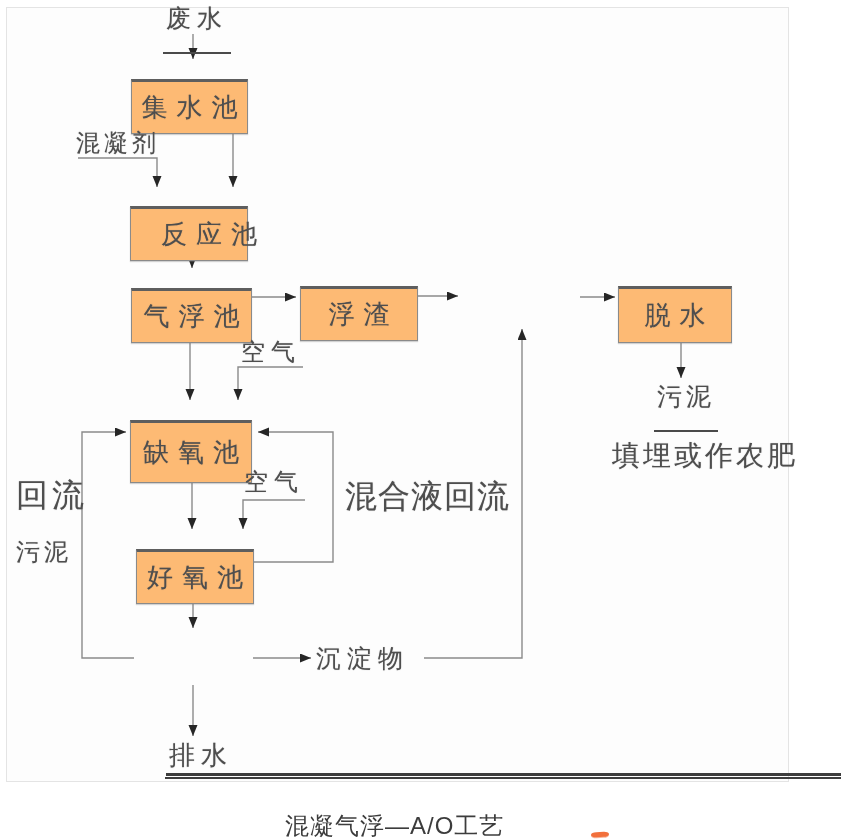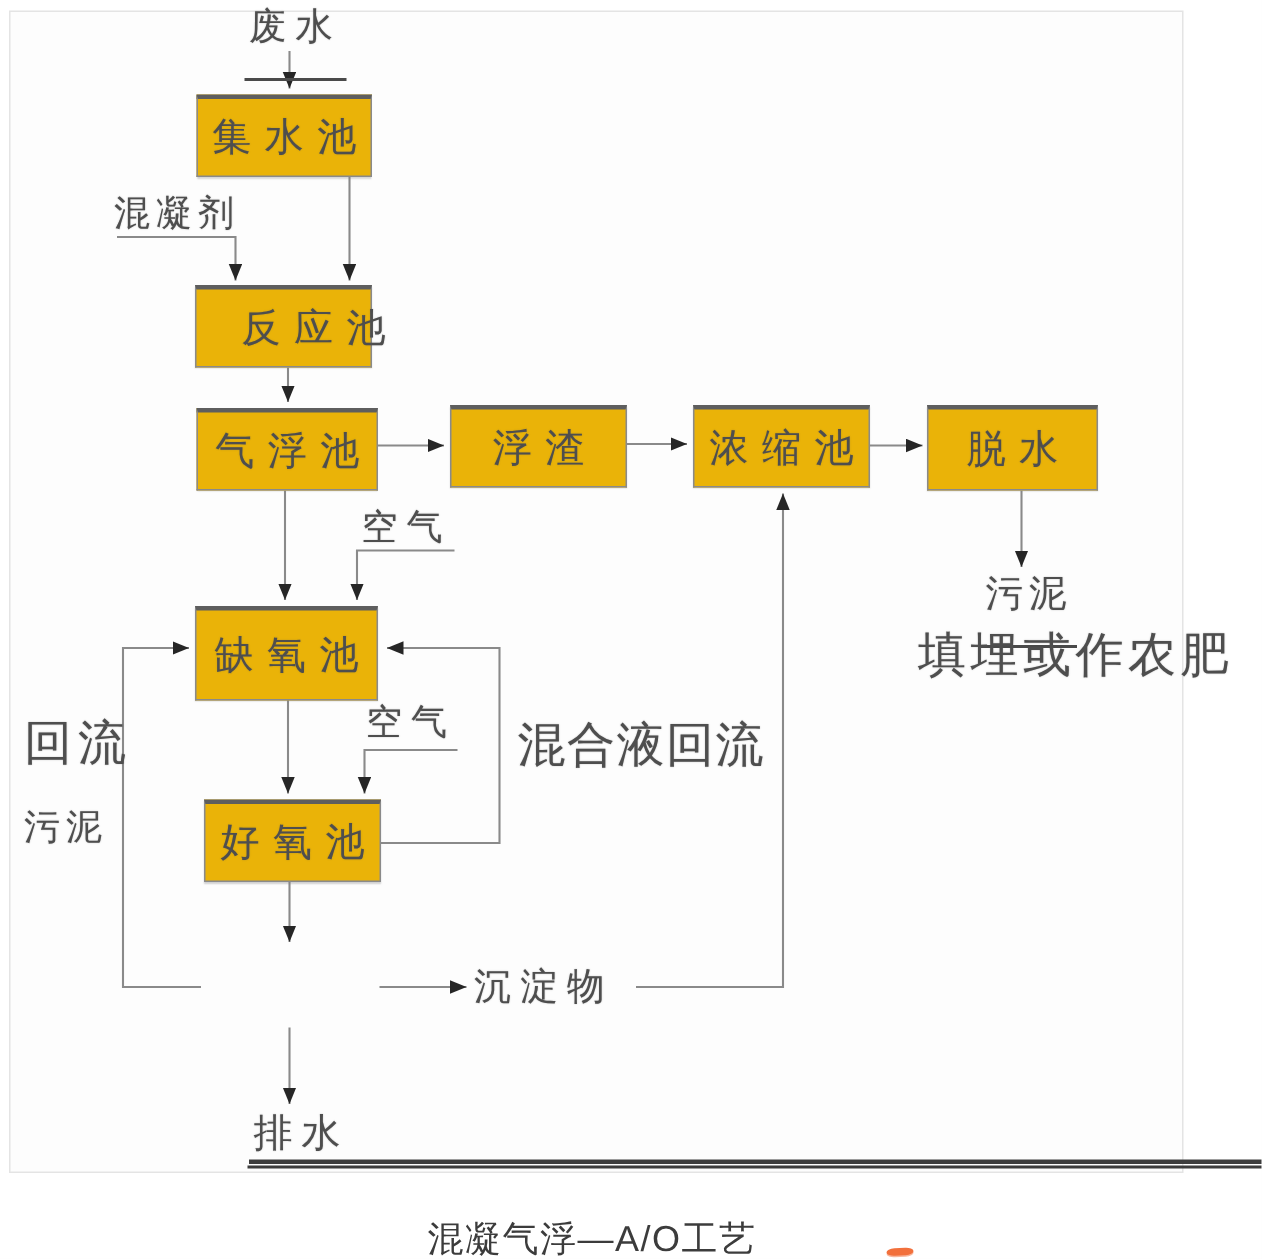--- a/index.html
+++ b/index.html
@@ -10,25 +10,25 @@
   }
   .panel{
     position:absolute;left:6px;top:7px;width:783px;height:775px;
     box-sizing:border-box;background:#fdfdfd;border:1px solid #e4e4e4;
   }
   .layer{position:absolute;left:0;top:0;width:841px;height:839px;}
   svg.connectors{position:absolute;left:0;top:0;display:block;}
   .conn{fill:none;stroke:#8a8a8a;stroke-width:1.4;}
   .fbox{
     position:absolute;box-sizing:border-box;
-    background:#eab308;
+    background:#fdba74;
     border:1.5px solid #8a8a8a;
     border-top:3px solid #5e5e5e;
     box-shadow:0 1px 1px rgba(130,130,130,.35);
-    display:flex;align-items:center;justify-content:center;
+    display:flex;align-items:center;justify-content:center;margin-top:16px;
   }
   .fbox span{
     font-size:26px;color:#4e4e4e;letter-spacing:9px;padding-left:9px;
     white-space:nowrap;text-shadow:0 0 1px rgba(90,90,90,.45);
   }
   .flabel{
     position:absolute;font-size:24px;color:#4e4e4e;letter-spacing:4px;
     white-space:nowrap;line-height:1.15;
     text-shadow:0 0 1px rgba(90,90,90,.45);
   }
@@ -86,40 +86,37 @@
     </div>
     <div class="fbox" style="left: 130px; top: 190px; width: 118px; height: 55px; padding-left: 40px;">
       <span>反应池</span>
     </div>
     <div class="fbox" style="left: 131px; top: 272px; width: 121px; height: 55px;">
       <span>气浮池</span>
     </div>
     <div class="fbox" style="left: 300px; top: 270px; width: 118px; height: 55px;">
       <span>浮渣</span>
     </div>
-    <div class="fbox" style="left: 462px; top: 270px; width: 118px; height: 55px;">
-      <span>浓缩池</span>
-    </div>
     <div class="fbox" style="left: 618px; top: 270px; width: 114px; height: 57px;">
       <span>脱水</span>
     </div>
     <div class="fbox" style="left: 130px; top: 404px; width: 122px; height: 63px;">
       <span>缺氧池</span>
     </div>
     <div class="fbox" style="left: 136px; top: 533px; width: 118px; height: 55px;">
       <span>好氧池</span>
     </div>
     <div class="flabel u1" style="left: 163px; top: 5px; font-size: 25px; letter-spacing: 6px;">废水</div>
     <div class="flabel" style="left: 76px; top: 130px; font-size: 24px; letter-spacing: 4px;">混凝剂</div>
     <div class="flabel" style="left: 241px; top: 339px; font-size: 24px; letter-spacing: 6px;">空气</div>
     <div class="flabel" style="left: 244px; top: 469px; font-size: 24px; letter-spacing: 6px;">空气</div>
     <div class="flabel" style="left: 345px; top: 478px; font-size: 32px; letter-spacing: 1px;">混合液回流</div>
     <div class="flabel" style="left: 16px; top: 477px; font-size: 32px; letter-spacing: 4px;">回流</div>
     <div class="flabel" style="left: 16px; top: 539px; font-size: 24px; letter-spacing: 4px;">污泥</div>
     <div class="flabel" style="left: 316px; top: 645px; font-size: 25px; letter-spacing: 6px;">沉淀物</div>
     <div class="flabel u1" style="left: 654px; top: 383px; font-size: 25px; letter-spacing: 4px;">污泥</div>
-    <div class="flabel" style="left: 612px; top: 418px; font-size: 32px; letter-spacing: 3px;">填埋或作农肥</div>
+    <div class="flabel" style="left: 612px; top: 442px; font-size: 28px; letter-spacing: 3px; font-family: Liberation Mono, monospace;">填埋或作农肥</div>
     <div class="flabel u2" style="left: 166px; top: 741px; font-size: 26px; letter-spacing: 6px;">排水</div>
   </div>
 
 <div class="caption">混凝气浮—A/O工艺</div>
 
 <div class="decor-orange"></div>
 
 </body></html>

